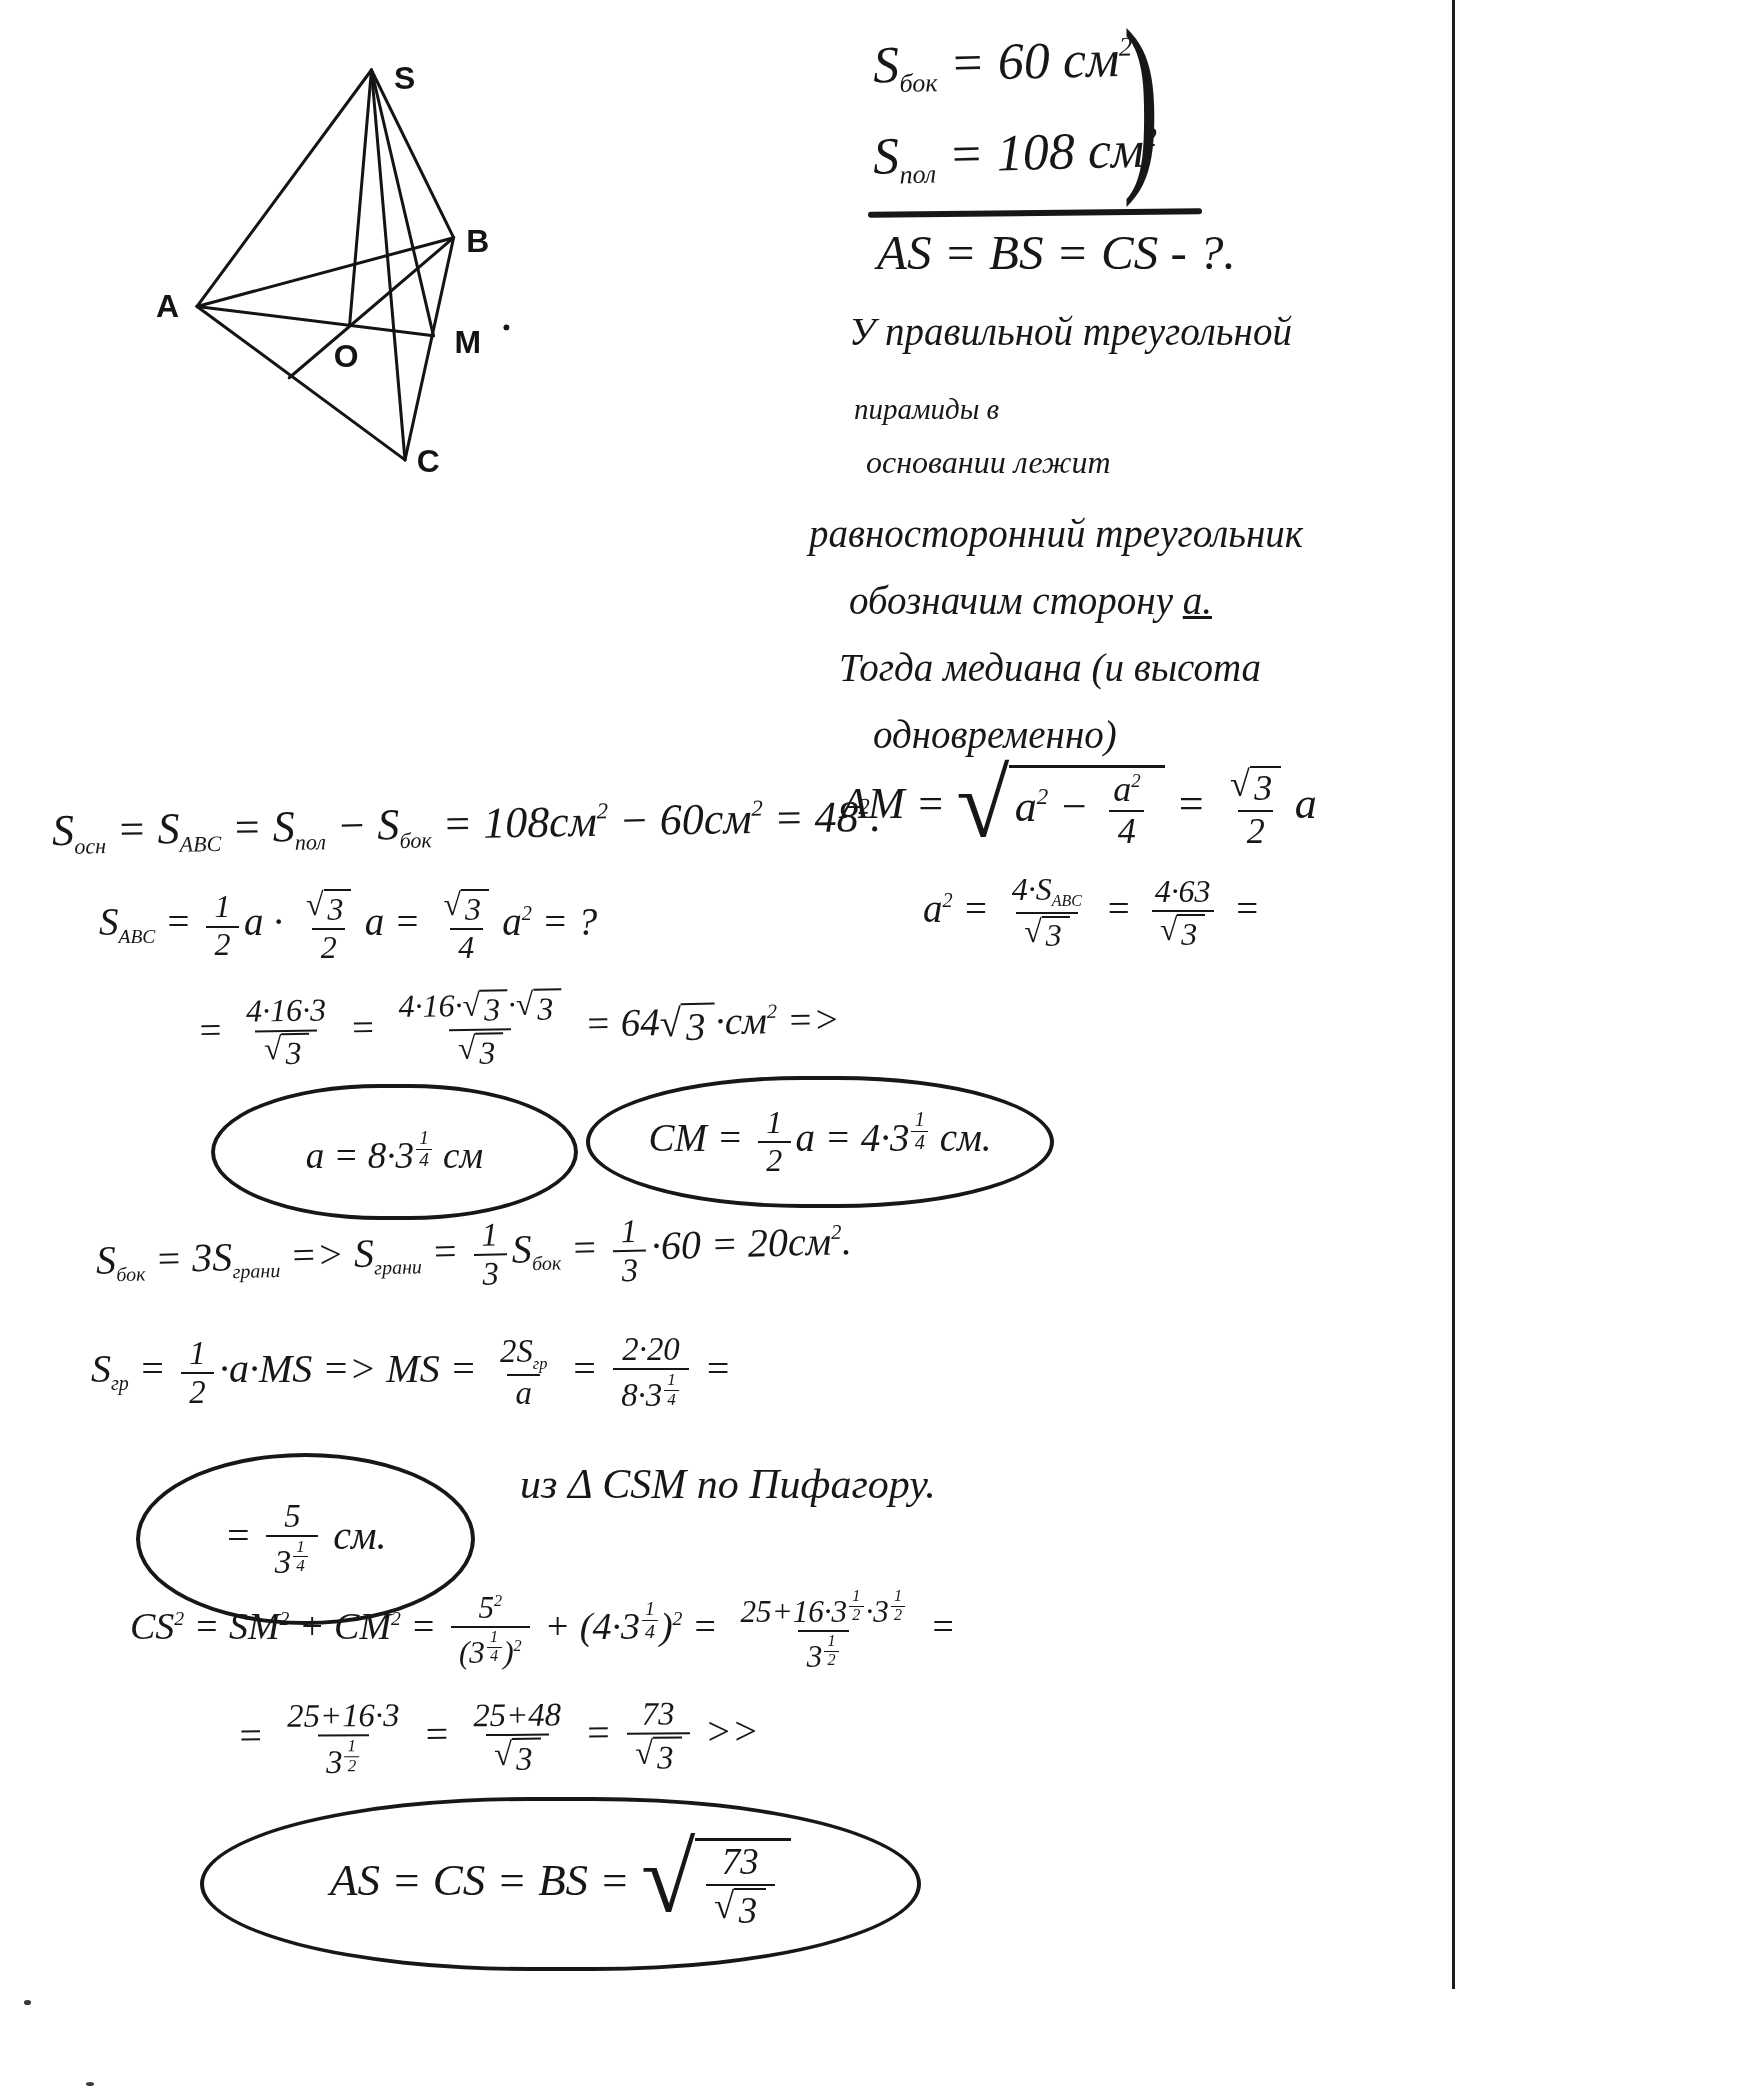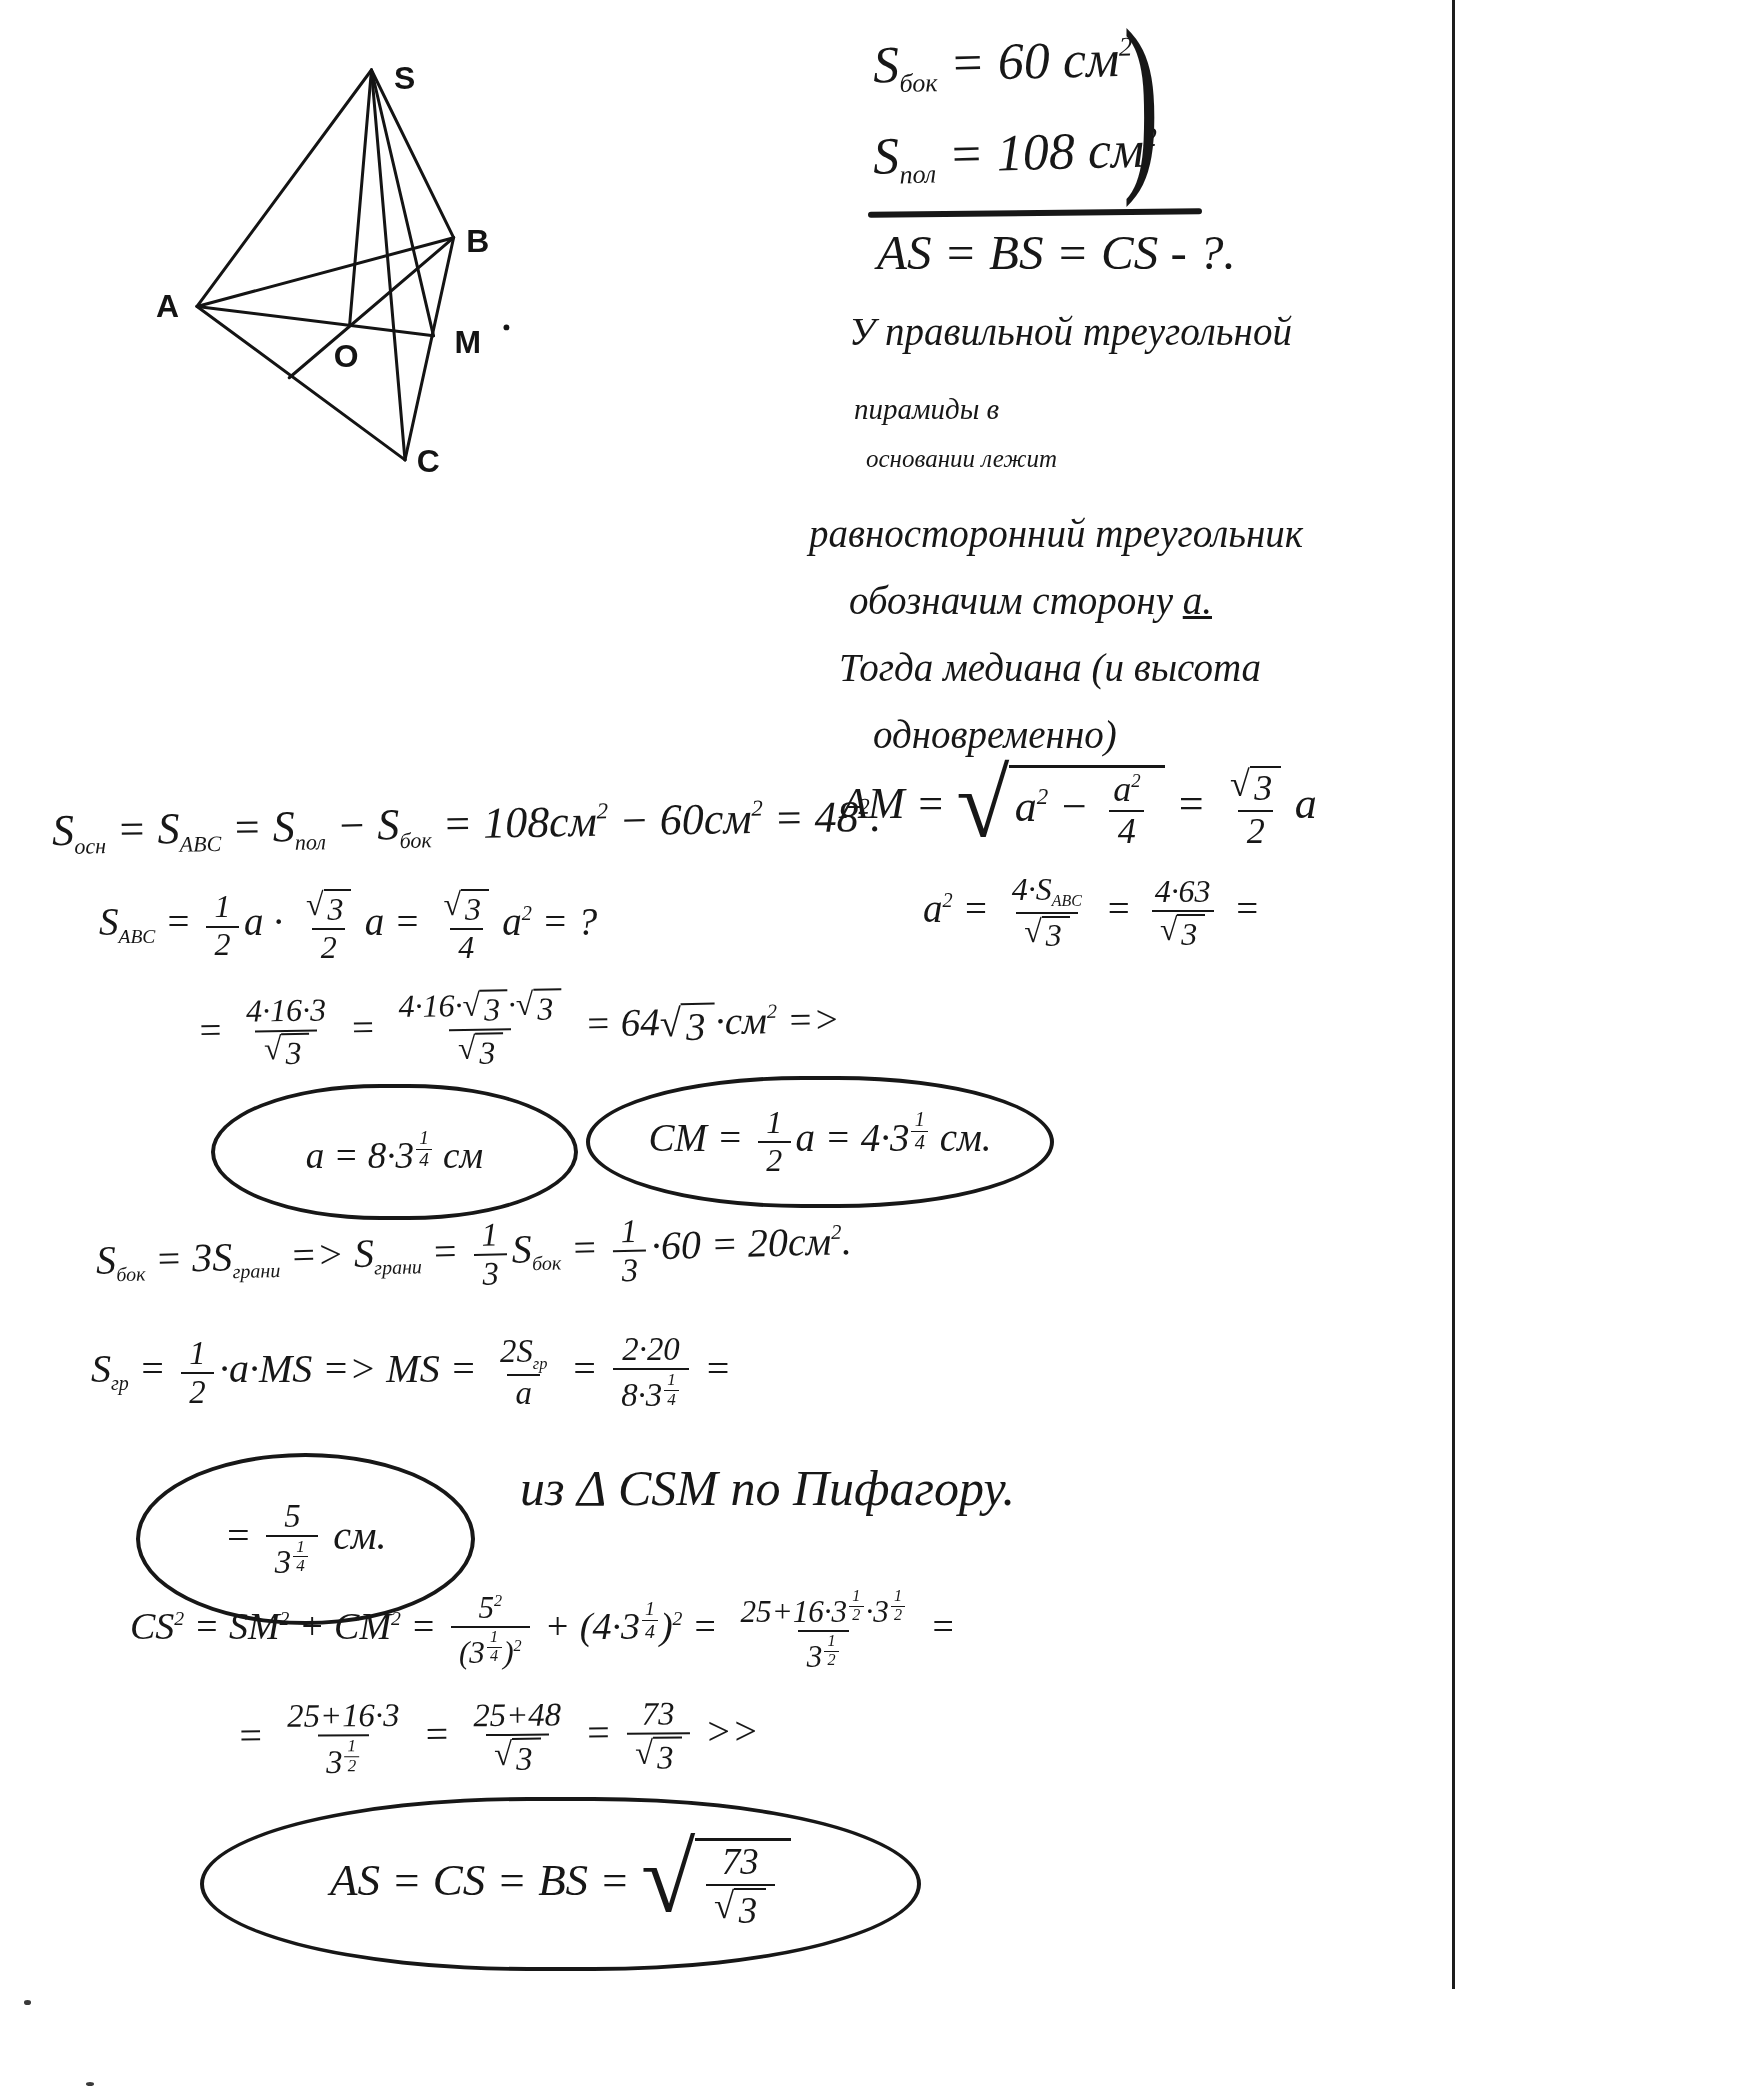--- a/index.html
+++ b/index.html
@@ -63,21 +63,21 @@
   </svg>
 
   <div class="hw" style="left:873px;top:35px;font-size:52px;transform:rotate(-1.5deg);">S<span class="msub">бок</span> = 60 см<span class="msup">2</span></div>
   <div class="hw" style="left:873px;top:126px;font-size:52px;transform:rotate(-1.5deg);">S<span class="msub">пол</span> = 108 см<span class="msup">2</span></div>
   <div class="brace" style="left:1123px;top:15px;">)</div>
   <div class="underbar" style="left:868px;top:210px;width:334px;height:5.9px;transform:rotate(-0.6deg);"></div>
   <div class="hw" style="left:877px;top:227px;font-size:49px;">AS = BS = CS - ?.</div>
 
   <div class="hw" style="left:849px;top:312px;font-size:39px;">У правильной треугольной</div>
   <div class="hw" style="left:854px;top:394px;font-size:29px;">пирамиды в</div>
-  <div class="hw" style="left:866px;top:446px;font-size:25px;">основании лежит</div>
+  <div class="hw" style="left:866px;top:446px;font-size:32px;">основании лежит</div>
   <div class="hw" style="left:809px;top:514px;font-size:39px;">равносторонний треугольник</div>
   <div class="hw" style="left:849px;top:581px;font-size:39px;"><span class="plain">обозначим сторону</span> <span class="uvar">a.</span></div>
   <div class="hw" style="left:839px;top:648px;font-size:39px;">Тогда медиана (и высота</div>
   <div class="hw" style="left:873px;top:715px;font-size:39px;">одновременно)</div>
 
   <div class="hw" style="left:841px;top:765px;font-size:44px;">AM = <span class="msqrt">
         <span class="mrad tall">√</span>
         <span class="mbar">a<span class="msup">2</span> − <span class="mfrac">
             <span class="mnum">a<span class="msup">2</span></span>
             <span class="mden">4</span>
@@ -185,21 +185,21 @@
 
   <div class="oval" style="left:136px;top:1453px;width:331px;height:164px;border-radius:50%;">
     <span class="plain" style="font-size:40px;white-space:nowrap;">= <span class="mfrac">
           <span class="mnum">5</span>
           <span class="mden">3<span class="msup"><span class="mfrac">
                 <span class="mnum">1</span>
                 <span class="mden">4</span>
               </span></span></span>
         </span> см.</span>
   </div>
-  <div class="hw" style="left:520px;top:1462px;font-size:50px;">из Δ CSM по Пифагору.</div>
+  <div class="hw" style="left:520px;top:1462px;font-size:42px;">из Δ CSM по Пифагору.</div>
 
   <div class="hw" style="left:130px;top:1588px;font-size:38px;">CS<span class="msup">2</span> = SM<span class="msup">2</span> + CM<span class="msup">2</span> = <span class="mfrac">
         <span class="mnum">5<span class="msup">2</span></span>
         <span class="mden">(3<span class="msup"><span class="mfrac">
               <span class="mnum">1</span>
               <span class="mden">4</span>
             </span></span>)<span class="msup">2</span></span>
       </span> + (4·3<span class="msup"><span class="mfrac">
           <span class="mnum">1</span>
           <span class="mden">4</span>

